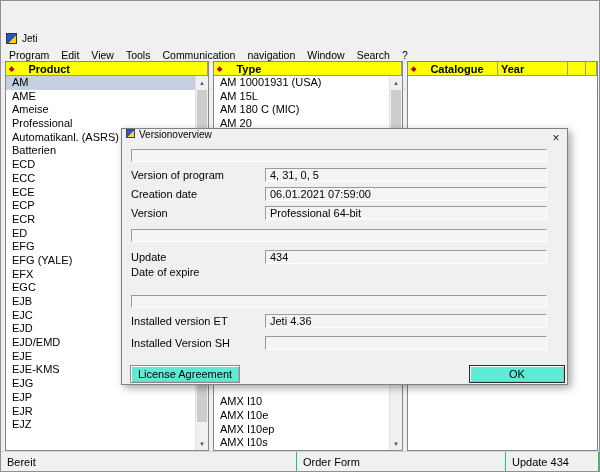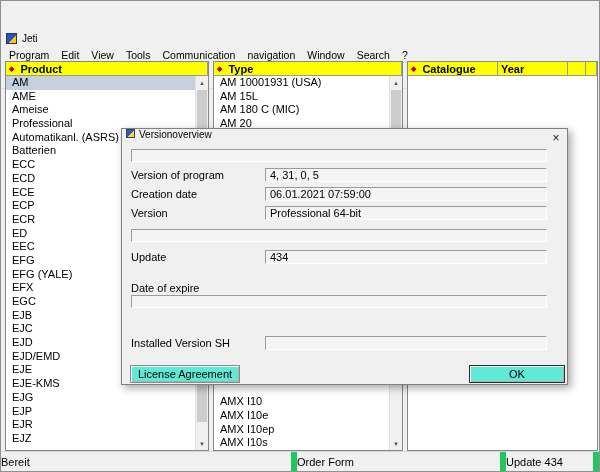--- a/index.html
+++ b/index.html
@@ -33,21 +33,21 @@
   .tbi-globe{width:13px;height:13px;border-radius:50%;background:#2e7bd6;box-shadow:inset -3px -3px 0 #39a84f;border:1px solid #1a4f91;}
   .tbi-info{font-family:"Liberation Serif",serif;font-weight:bold;font-size:14px;color:#111;}
 
   
   .panel{position:absolute;top:60px;height:390px;background:#fff;border:1px solid #808890;}
   .panel-product{left:4px;width:204px;}
   .panel-type{left:212px;width:190px;}
   .panel-cat{left:406px;width:191px;}
   .panel-header{height:14px;display:flex;}
   .hdr-seg{background:#ffff00;border-right:1px solid #999;border-bottom:1px solid #999;
-           display:flex;align-items:center;font-size:11px;font-weight:bold;padding-left:3px;gap:6px;height:14px;white-space:nowrap;overflow:hidden;}
+           display:flex;align-items:center;font-size:11px;font-weight:bold;padding-left:3px;gap:14px;height:14px;white-space:nowrap;overflow:hidden;}
   .diamond{color:#c00000;font-size:7px;line-height:1;}
   .panel-body{position:absolute;top:14px;bottom:0;left:0;right:0;overflow:hidden;background:#fff;}
   .rows{position:absolute;top:0;left:0;right:13px;}
   .rows-bottom{position:absolute;bottom:0;left:0;right:13px;}
   .row{height:13.7px;line-height:13.7px;font-size:11px;padding-left:6px;white-space:nowrap;overflow:hidden;}
   .row.selected{background:#c6d0de;}
   .scrollbar{position:absolute;top:0;bottom:0;right:0;width:13px;background:#f0f0f0;border-left:1px solid #e0e0e0;}
   .sb-arrow{position:absolute;left:0;right:0;height:13px;font-size:6px;display:flex;align-items:center;justify-content:center;color:#555;background:#f0f0f0;}
   .sb-up{top:0;} .sb-down{bottom:0;}
   .sb-thumb{position:absolute;left:1px;right:1px;background:#cdcdcd;}
@@ -64,21 +64,21 @@
   .dlg-label{position:absolute;left:0;top:0;line-height:14px;white-space:nowrap;}
   .dlg-value{position:absolute;left:134px;right:0;top:0;height:14px;line-height:12px;padding:0 4px;
              background:#f4f4f4;border:1px solid;border-color:#9b9b9b #fff #fff #9b9b9b;white-space:nowrap;overflow:hidden;}
   .dlg-btn{position:absolute;height:18px;background:#5eead4;display:flex;align-items:center;justify-content:center;font-size:11px;}
   .btn-license{left:8px;top:236px;width:110px;border:1px solid #8a8a8a;box-shadow:inset 1px 1px 0 #fff,inset -1px -1px 0 #b0b0b0;}
   .btn-ok{right:2px;top:236px;width:96px;border:1px solid #2b2b2b;box-shadow:inset 1px 1px 0 #fff,inset -1px -1px 0 #b0b0b0;}
 
   
   .statusbar{position:absolute;left:0;right:0;bottom:0;height:20px;background:#f0f0f0;
              border-top:1px solid #d5d5d5;font-size:11px;display:flex;align-items:stretch;}
-  .sb-sec{display:flex;align-items:center;border-right:6px solid #22c55e;height:100%;white-space:nowrap;overflow:hidden;}
+  .sb-sec{display:flex;align-items:center;padding-left:6px;border-right:1px solid #22c55e;height:100%;white-space:nowrap;overflow:hidden;}
   .sb-left{width:296px;} .sb-mid{width:209px;} .sb-right{flex:1;}
 </style>
 </head>
 <body>
 
 <div class="app">
 
   <div class="titlebar">
     <span class="app-icon"></span>
     <span>Jeti</span>
@@ -171,27 +171,26 @@
       </div>
     </div>
     <div class="panel-body">
       <div class="rows">
           <div class="row selected">AM</div>
           <div class="row">AME</div>
           <div class="row">Ameise</div>
           <div class="row">Professional</div>
           <div class="row">Automatikanl. (ASRS)</div>
           <div class="row">Batterien</div>
+          <div class="row">ECD</div>
           <div class="row">ECC</div>
-          <div class="row">ECD</div>
           <div class="row">ECE</div>
           <div class="row">ECP</div>
           <div class="row">ECR</div>
           <div class="row">ED</div>
-          <div class="row">EEC</div>
           <div class="row">EFG</div>
           <div class="row">EFG (YALE)</div>
           <div class="row">EFX</div>
           <div class="row">EGC</div>
           <div class="row">EJB</div>
           <div class="row">EJC</div>
           <div class="row">EJD</div>
           <div class="row">EJD/EMD</div>
           <div class="row">EJE</div>
           <div class="row">EJE-KMS</div>
@@ -272,26 +271,30 @@
       <span class="dlg-label">Version</span>
       <span class="dlg-value">Professional 64-bit</span>
     </div>
 
     <div class="dlg-sep-field" style="top:100px"></div>
 
     <div class="dlg-row" style="top:121px">
       <span class="dlg-label">Update</span>
       <span class="dlg-value">434</span>
     </div>
-    <div class="dlg-row" style="top:152px">
+    <div class="dlg-row" style="top:136px">
       <span class="dlg-label">Date of expire</span>
     </div>
 
     <div class="dlg-sep-field" style="top:166px"></div>
 
+    <div class="dlg-row" style="top:185px">
+      <span class="dlg-label">Installed version ET</span>
+      <span class="dlg-value">Jeti 4.36</span>
+    </div>
     <div class="dlg-row" style="top:207px">
       <span class="dlg-label">Installed Version SH</span>
       <span class="dlg-value"></span>
     </div>
 
     <div class="dlg-btn btn-license">License Agreement</div>
     <div class="dlg-btn btn-ok">OK</div>
   </div>
 
   <div class="statusbar">

